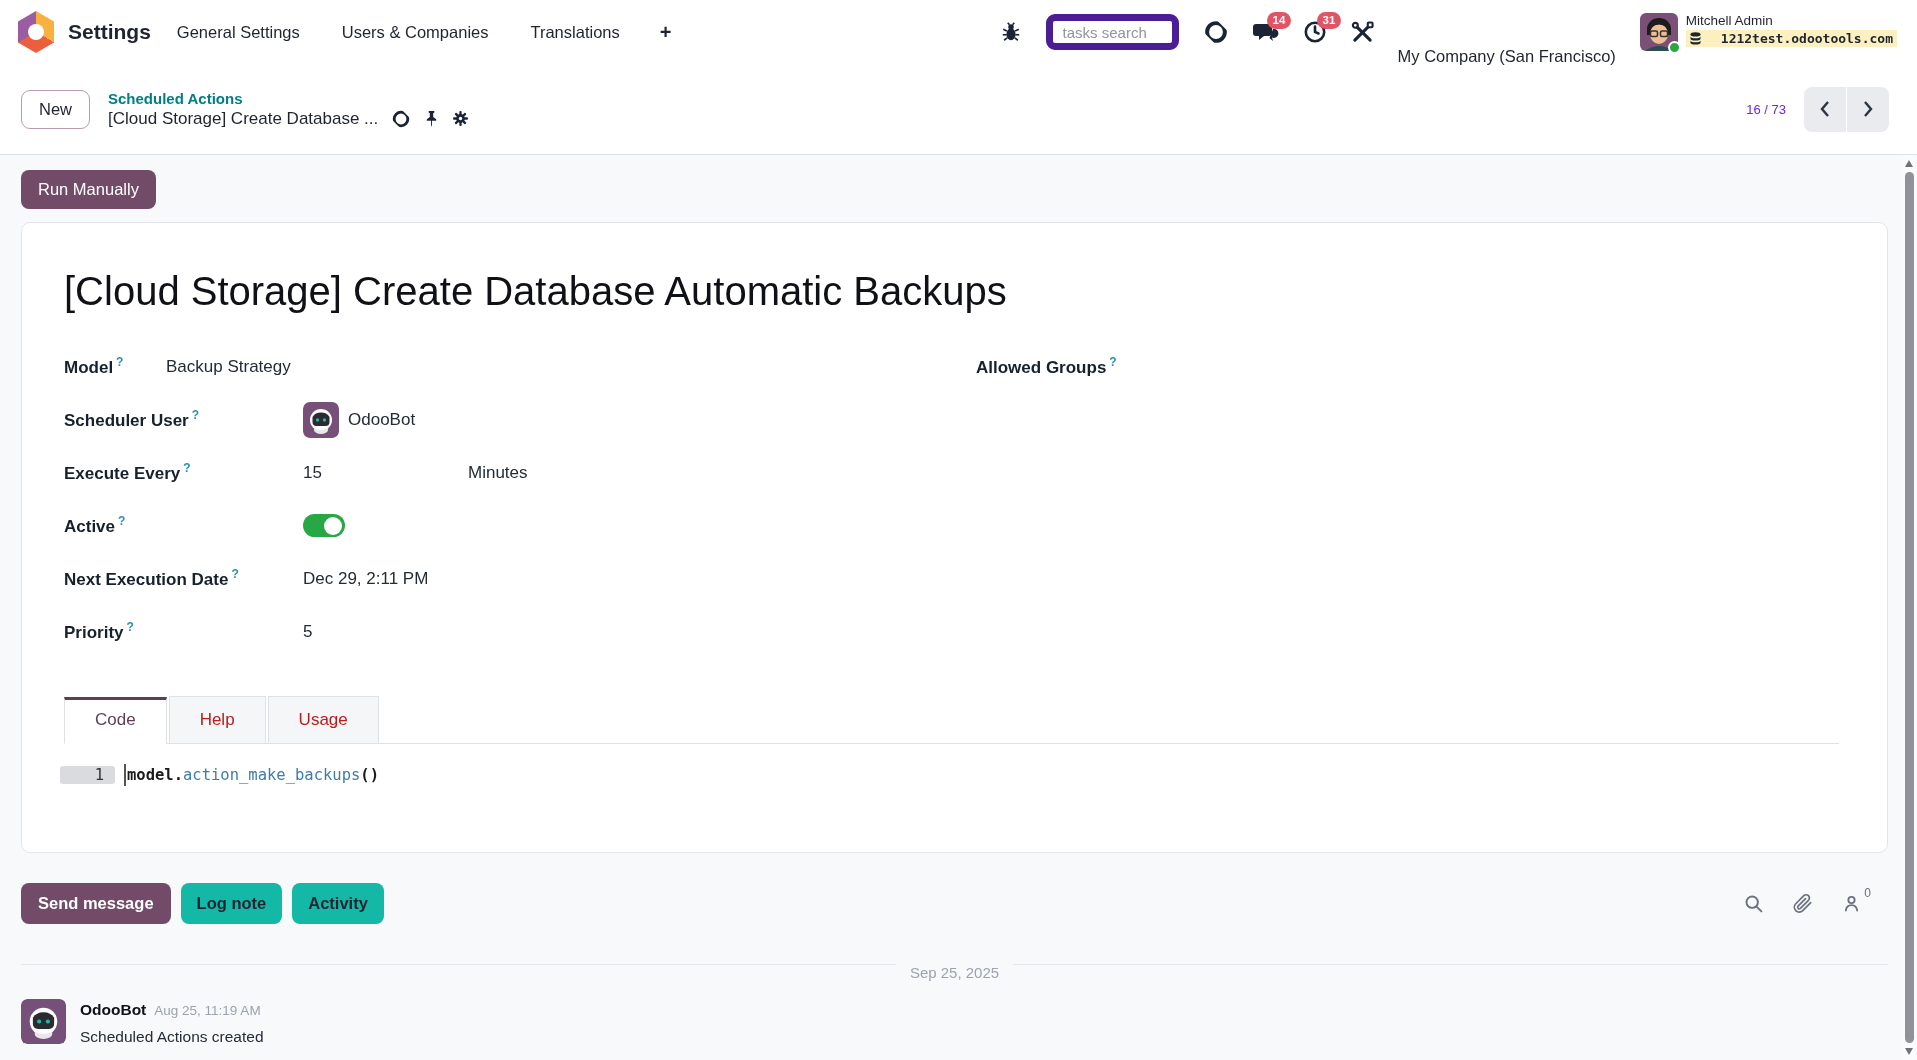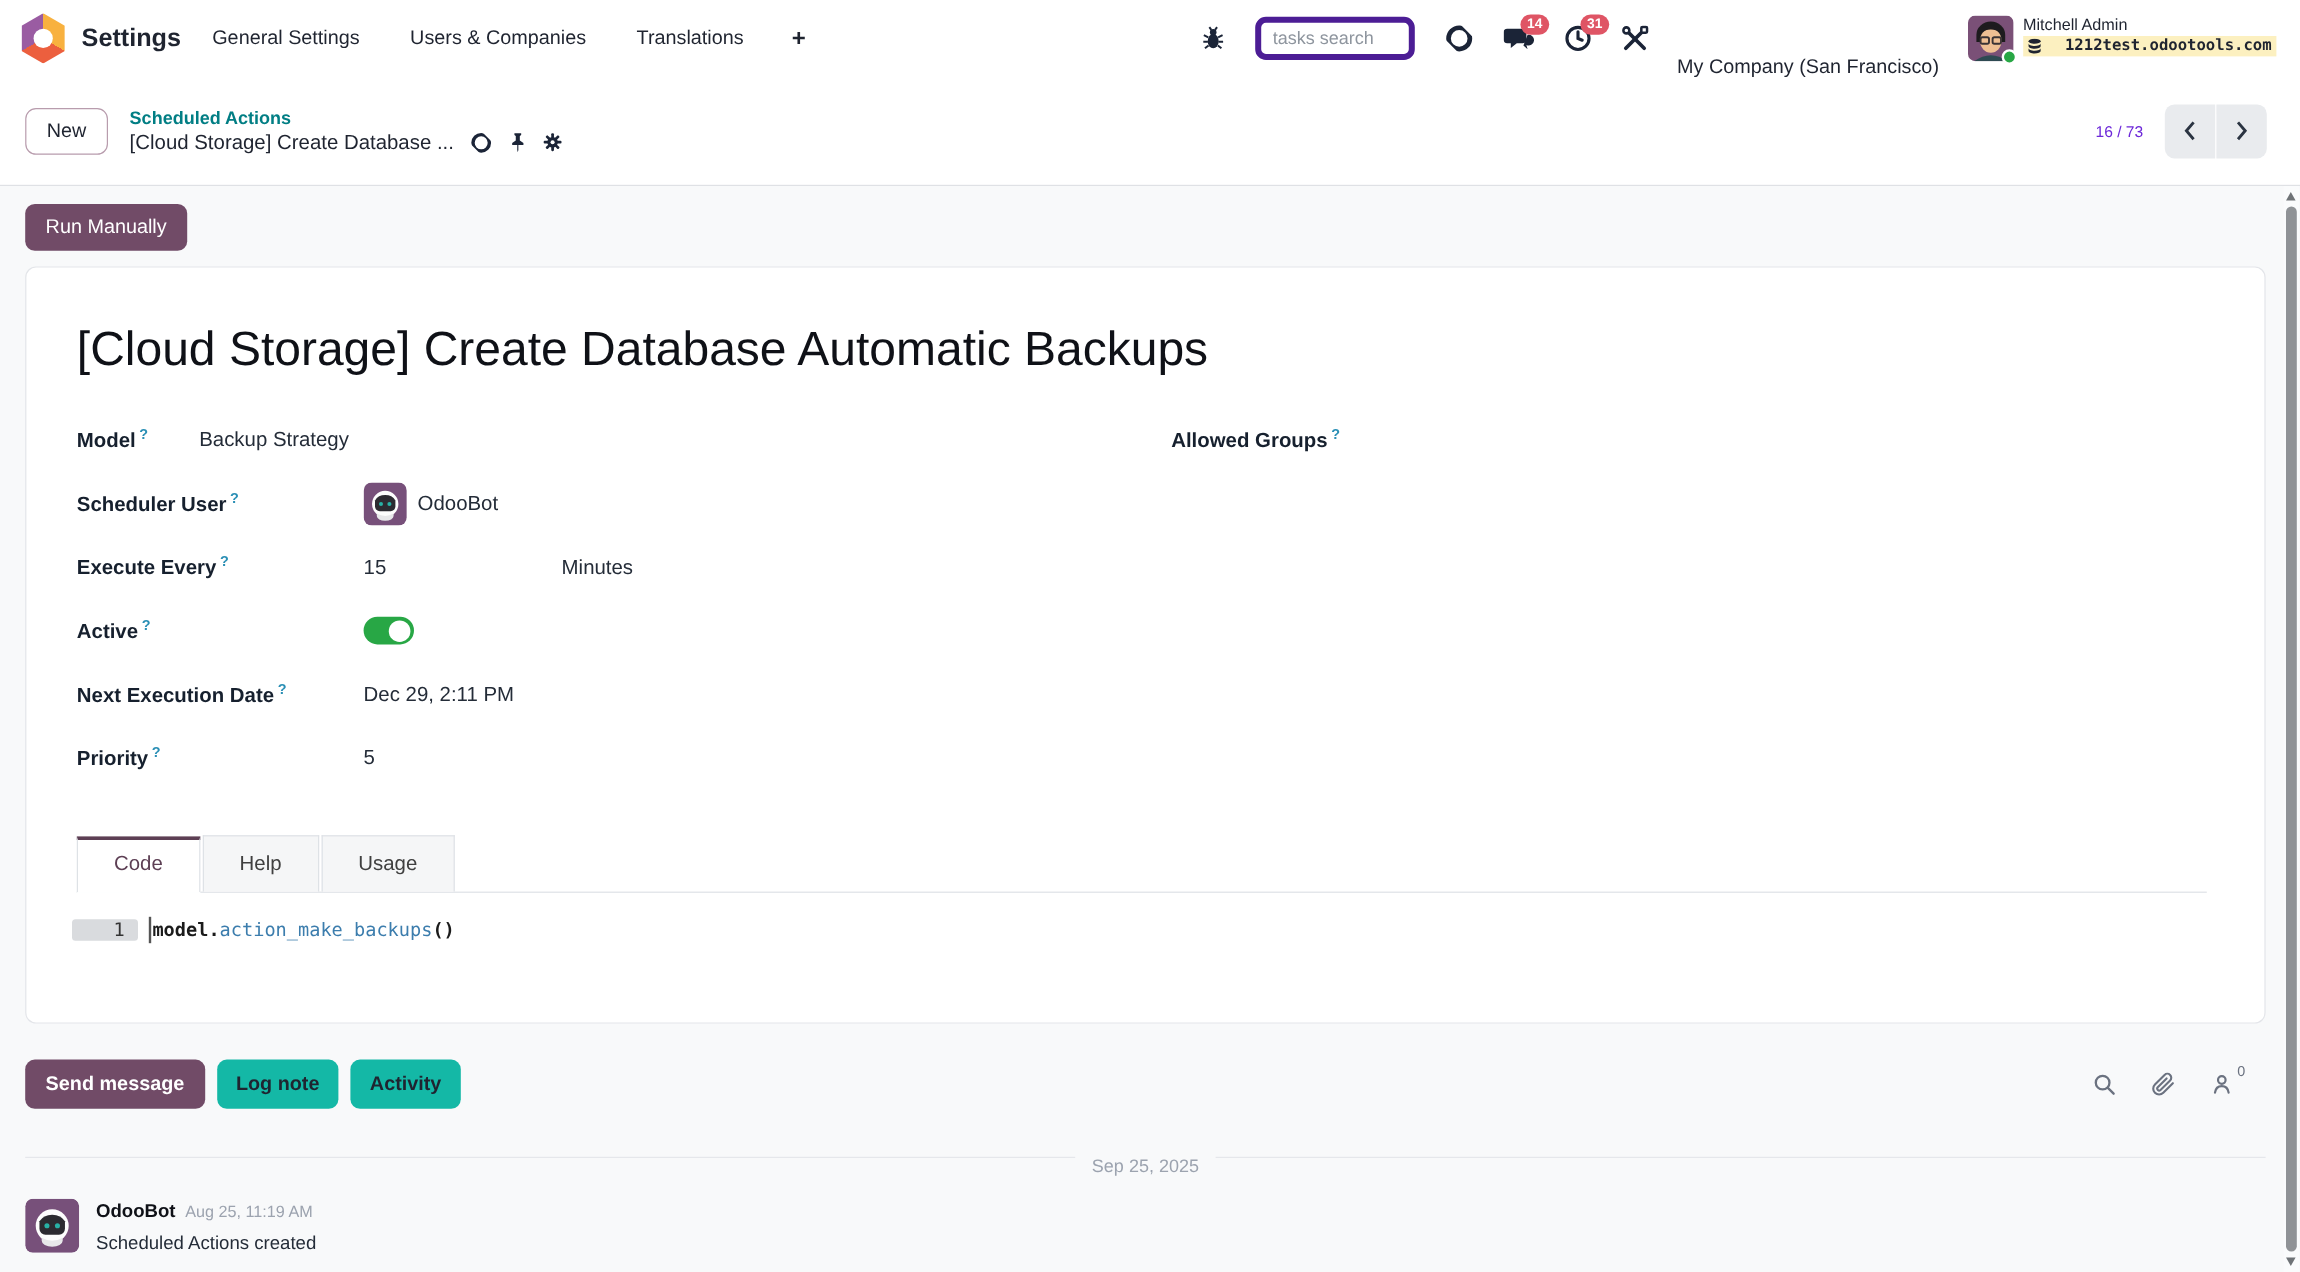--- a/index.html
+++ b/index.html
@@ -16,21 +16,21 @@
   .app-name { font-size:21px; font-weight:700; margin:0 26px 0 12px; }
   .menu { display:flex; gap:42px; font-size:16.5px; }
   .menu .item { cursor:pointer; }
   .plus-item { font-size:20px; font-weight:700; margin-left:40px; cursor:pointer; }
 
   .nav-right { margin-left:auto; display:flex; align-items:center; gap:24px; }
   .icon-btn { position:relative; display:flex; align-items:center; cursor:pointer; }
   .icon-btn svg { display:block; }
   .badge { position:absolute; top:-8px; left:14px; background:#df5565; color:#fff; font-size:11.5px;
            font-weight:700; border-radius:10px; padding:1.5px 6px; line-height:1.2; }
-  .search-box { width:133px; height:36px; border:5px solid #4c1d95; border-radius:9px;
+  .search-box { width:133px; height:36px; border:7px solid #4c1d95; border-radius:9px;
                 font-size:15px; padding:0 10px; color:#1f2430; outline:none; background:#fff;
                 font-family:"Liberation Sans", sans-serif; }
   .search-box::placeholder { color:#8e959e; }
   .company { font-size:16.5px; cursor:pointer; white-space:nowrap;margin-top:48px; }
   .user-block { display:flex; align-items:flex-start; gap:8px; cursor:pointer; }
   .avatar-wrap { position:relative; width:38px; height:38px; }
   .avatar-wrap svg { border-radius:6px; display:block; }
   .presence { position:absolute; right:-3px; bottom:-3px; width:13px; height:13px; border-radius:50%;
               background:#28a745; border:2px solid #fff; }
   .user-text { display:flex; flex-direction:column; gap:1px; }
@@ -75,21 +75,21 @@
   .user-chip { display:flex; align-items:center; gap:9px; cursor:pointer; }
   .user-chip svg { border-radius:7px; display:block; }
   .toggle { width:42px; height:23px; border-radius:12px; background:#28a745; position:relative; cursor:pointer; }
   .toggle::after { content:""; position:absolute; top:2.5px; right:3px; width:18px; height:18px;
                    border-radius:50%; background:#fff; }
   .allowed-groups { position:absolute; left:912px; top:0; height:53px; display:flex; align-items:center; }
 
   
   .tabs { display:flex; margin-top:38px; border-bottom:1px solid #dee2e6; }
   .tab { padding:13px 30px; font-size:17px; cursor:pointer; border:1px solid #dee2e6; border-bottom:none;
-         background:#f5f6f7; color:#404040; margin-right:2px; }
+         background:#f5f6f7; color:#b91c1c; margin-right:2px; }
   .tab.active { background:#fff; color:#5d3f54; border-top:3px solid #5d3f54; padding-top:10px;
                 position:relative; top:1px; border-bottom:1px solid #fff; }
   
   .code-area { padding:22px 0 0 0; height:110px; cursor:text; }
   .code-line { display:flex; align-items:center; font-family:"DejaVu Sans Mono", monospace; font-size:15.5px; }
   .gutter { width:55px; background:#d9dbde; border-radius:3px; text-align:right; padding-right:11px;
             color:#333; margin-left:-4px; }
   .code-text { margin-left:12px; position:relative; color:#1b1b1b; font-weight:700; }
   .code-text .cursor { position:absolute; left:-3px; top:-2px; width:2px; height:22px; background:#555; }
   .tok-method { color:#3c7dad; font-weight:400; }

